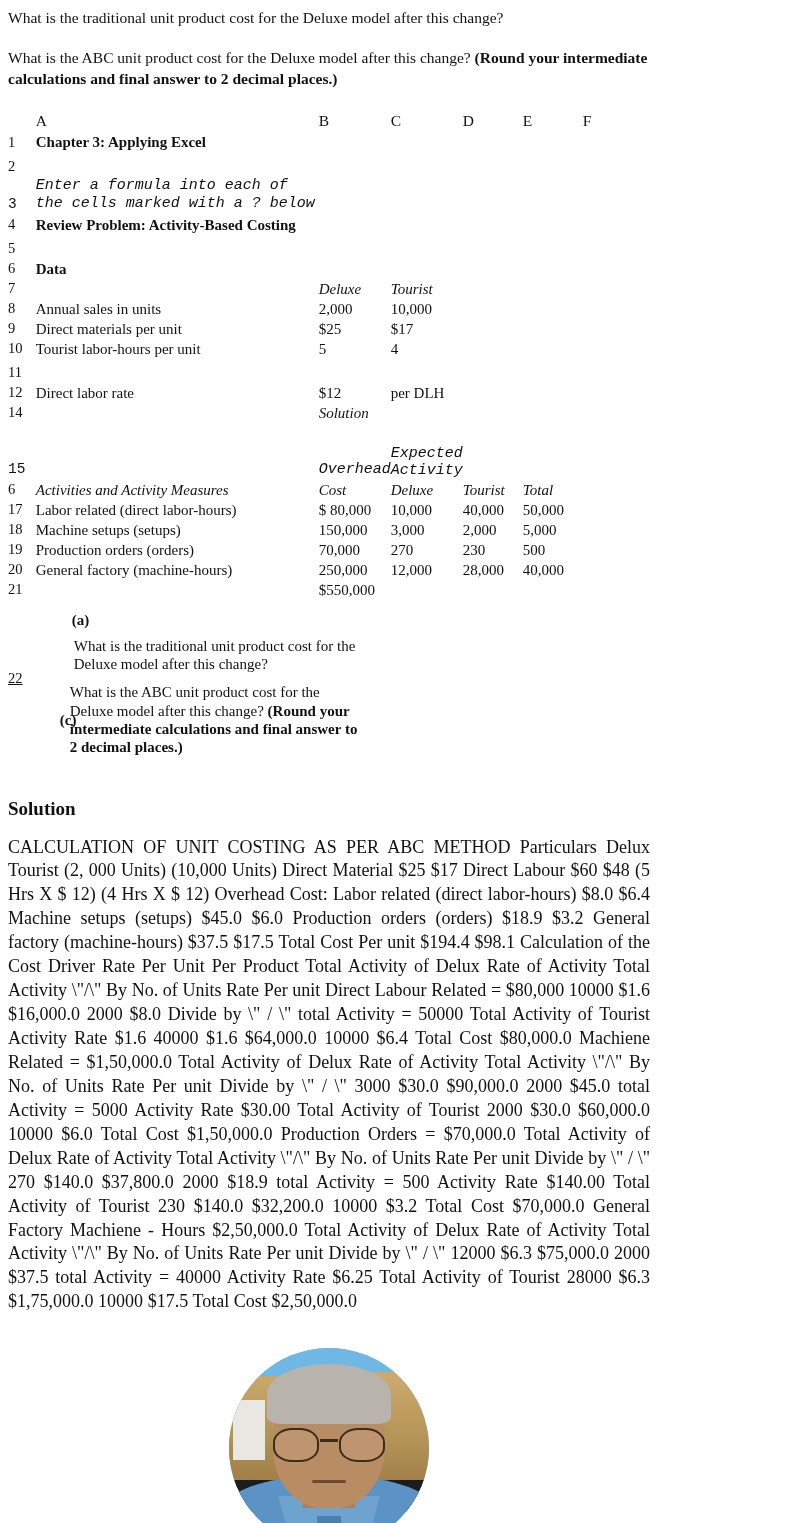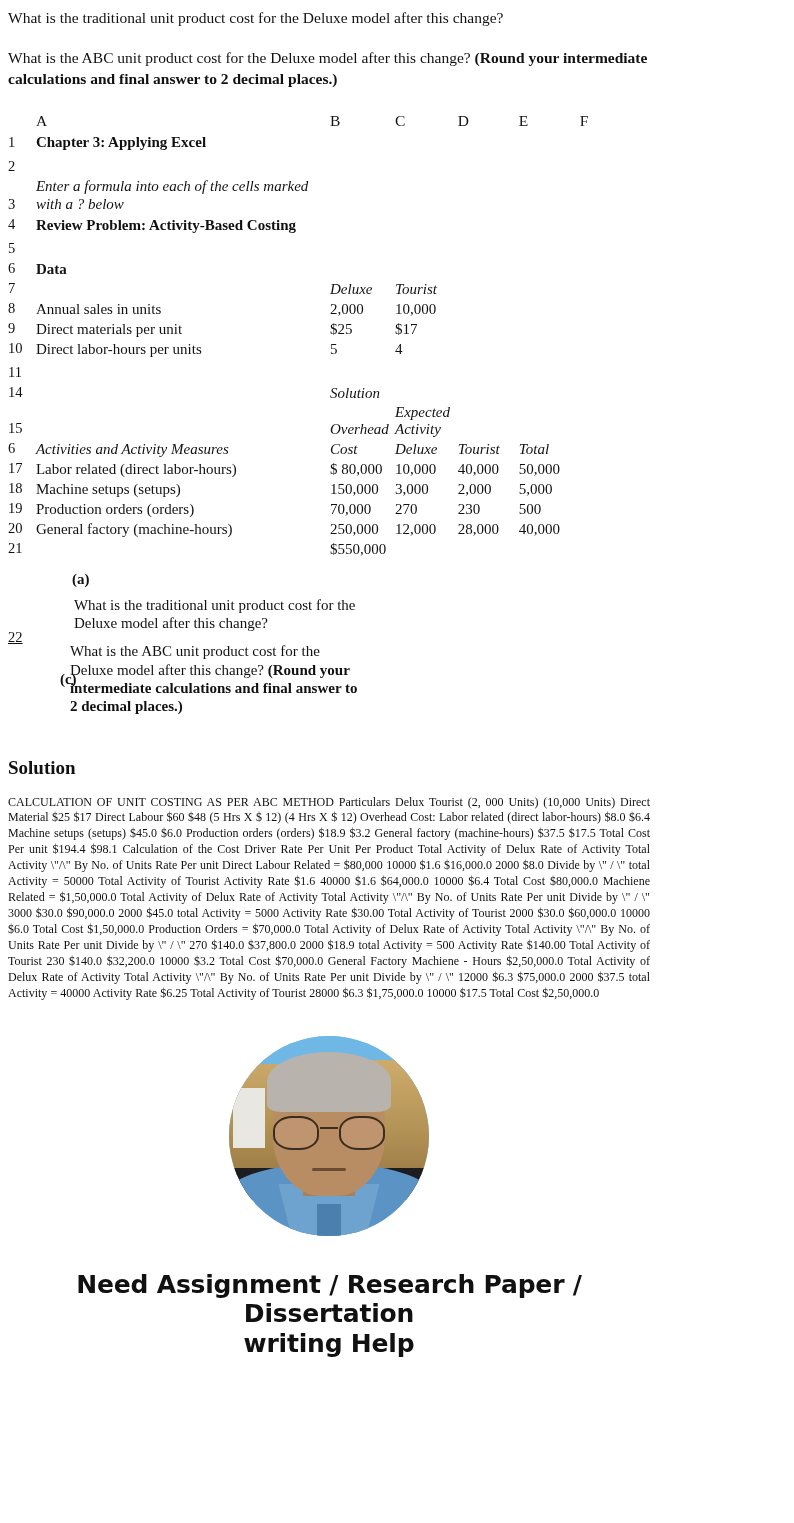--- a/index.html
+++ b/index.html
@@ -72,31 +72,32 @@
   .a-cell { padding-left: 4px; }
   .b-cell { padding-left: 4px; }
   .c-cell { padding-left: 4px; }
   .d-cell { padding-left: 4px; }
   .e-cell { padding-left: 4px; }
 
   .bold   { font-weight: bold; text-align: right; }
   .italic { font-style: italic; }
 
   tr.r-empty td { height: 22px; }
-  tr.r-tall td  { height: 34px; }
+  tr.r-tall td  { height: 34px; font-family: Liberation Mono, monospace; }
 
   .wrap-note {
     font-style: italic;
     line-height: 1.22;
     display: block;
     max-width: 300px;
   }
   .two-line {
     display: block;
     line-height: 1.14;
+    margin-top: 21px;
   }
 
   
   .r22 .rn { vertical-align: middle; text-decoration: underline; }
   .q-block {
     padding-left: 4px;
   }
   .q-label {
     font-weight: bold;
     font-size: 15px;
@@ -116,21 +117,21 @@
   .q-sub .q-label { width: 34px; flex: none; padding-left: 24px; box-sizing: border-box;}
   .q-sub .q-text { max-width: 290px; }
 
   
   .solution-title {
     font-size: 19px;
     font-weight: bold;
     margin: 40px 0 0 0;
   }
   .solution-body {
-    font-size: 12px;
+    font-size: 18px;
     line-height: 1.33;
     text-align: justify;
     margin: 16px 0 0 0;
     word-spacing: 0.1px;
   }
 
   
   .portrait-wrap {
     display: flex;
     justify-content: center;
@@ -342,32 +343,41 @@
           <td class="rn">9</td>
           <td class="a-cell"><span>Direct materials per unit</span></td>
           <td class="b-cell"><span>$25</span></td>
           <td class="c-cell"><span>$17</span></td>
           <td class="d-cell"></td>
           <td class="e-cell"></td>
           <td></td>
         </tr>
         <tr>
           <td class="rn">10</td>
-          <td class="a-cell"><span>Direct labor-hours per units</span></td>
+          <td class="a-cell"><span>Tourist labor-hours per unit</span></td>
           <td class="b-cell"><span>5</span></td>
           <td class="c-cell"><span>4</span></td>
           <td class="d-cell"></td>
           <td class="e-cell"></td>
           <td></td>
         </tr>
         <tr class="r-empty">
           <td class="rn">11</td>
           <td class="a-cell"></td>
           <td class="b-cell"></td>
           <td class="c-cell"></td>
+          <td class="d-cell"></td>
+          <td class="e-cell"></td>
+          <td></td>
+        </tr>
+        <tr>
+          <td class="rn">12</td>
+          <td class="a-cell"><span>Direct labor rate</span></td>
+          <td class="b-cell"><span>$12</span></td>
+          <td class="c-cell"><span>per DLH</span></td>
           <td class="d-cell"></td>
           <td class="e-cell"></td>
           <td></td>
         </tr>
         <tr>
           <td class="rn">14</td>
           <td class="a-cell"></td>
           <td class="b-cell"><span class="italic">Solution</span></td>
           <td class="c-cell"></td>
           <td class="d-cell"></td>

